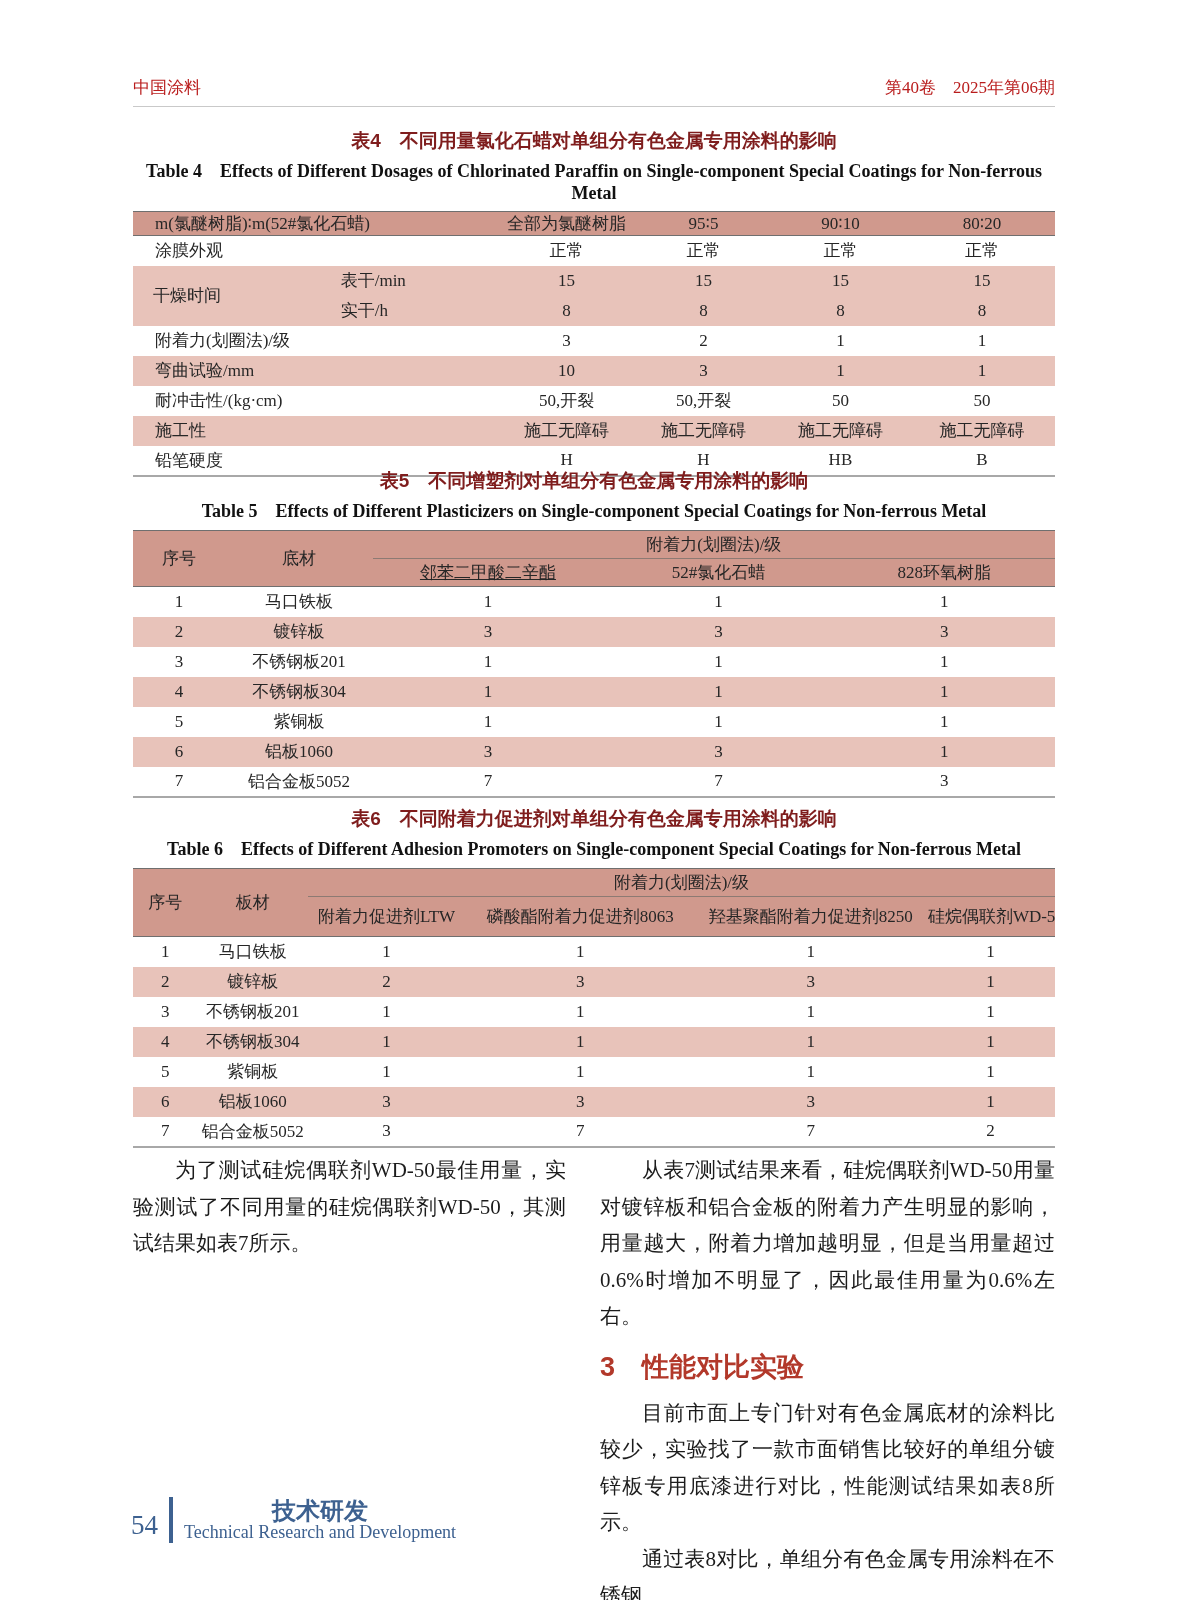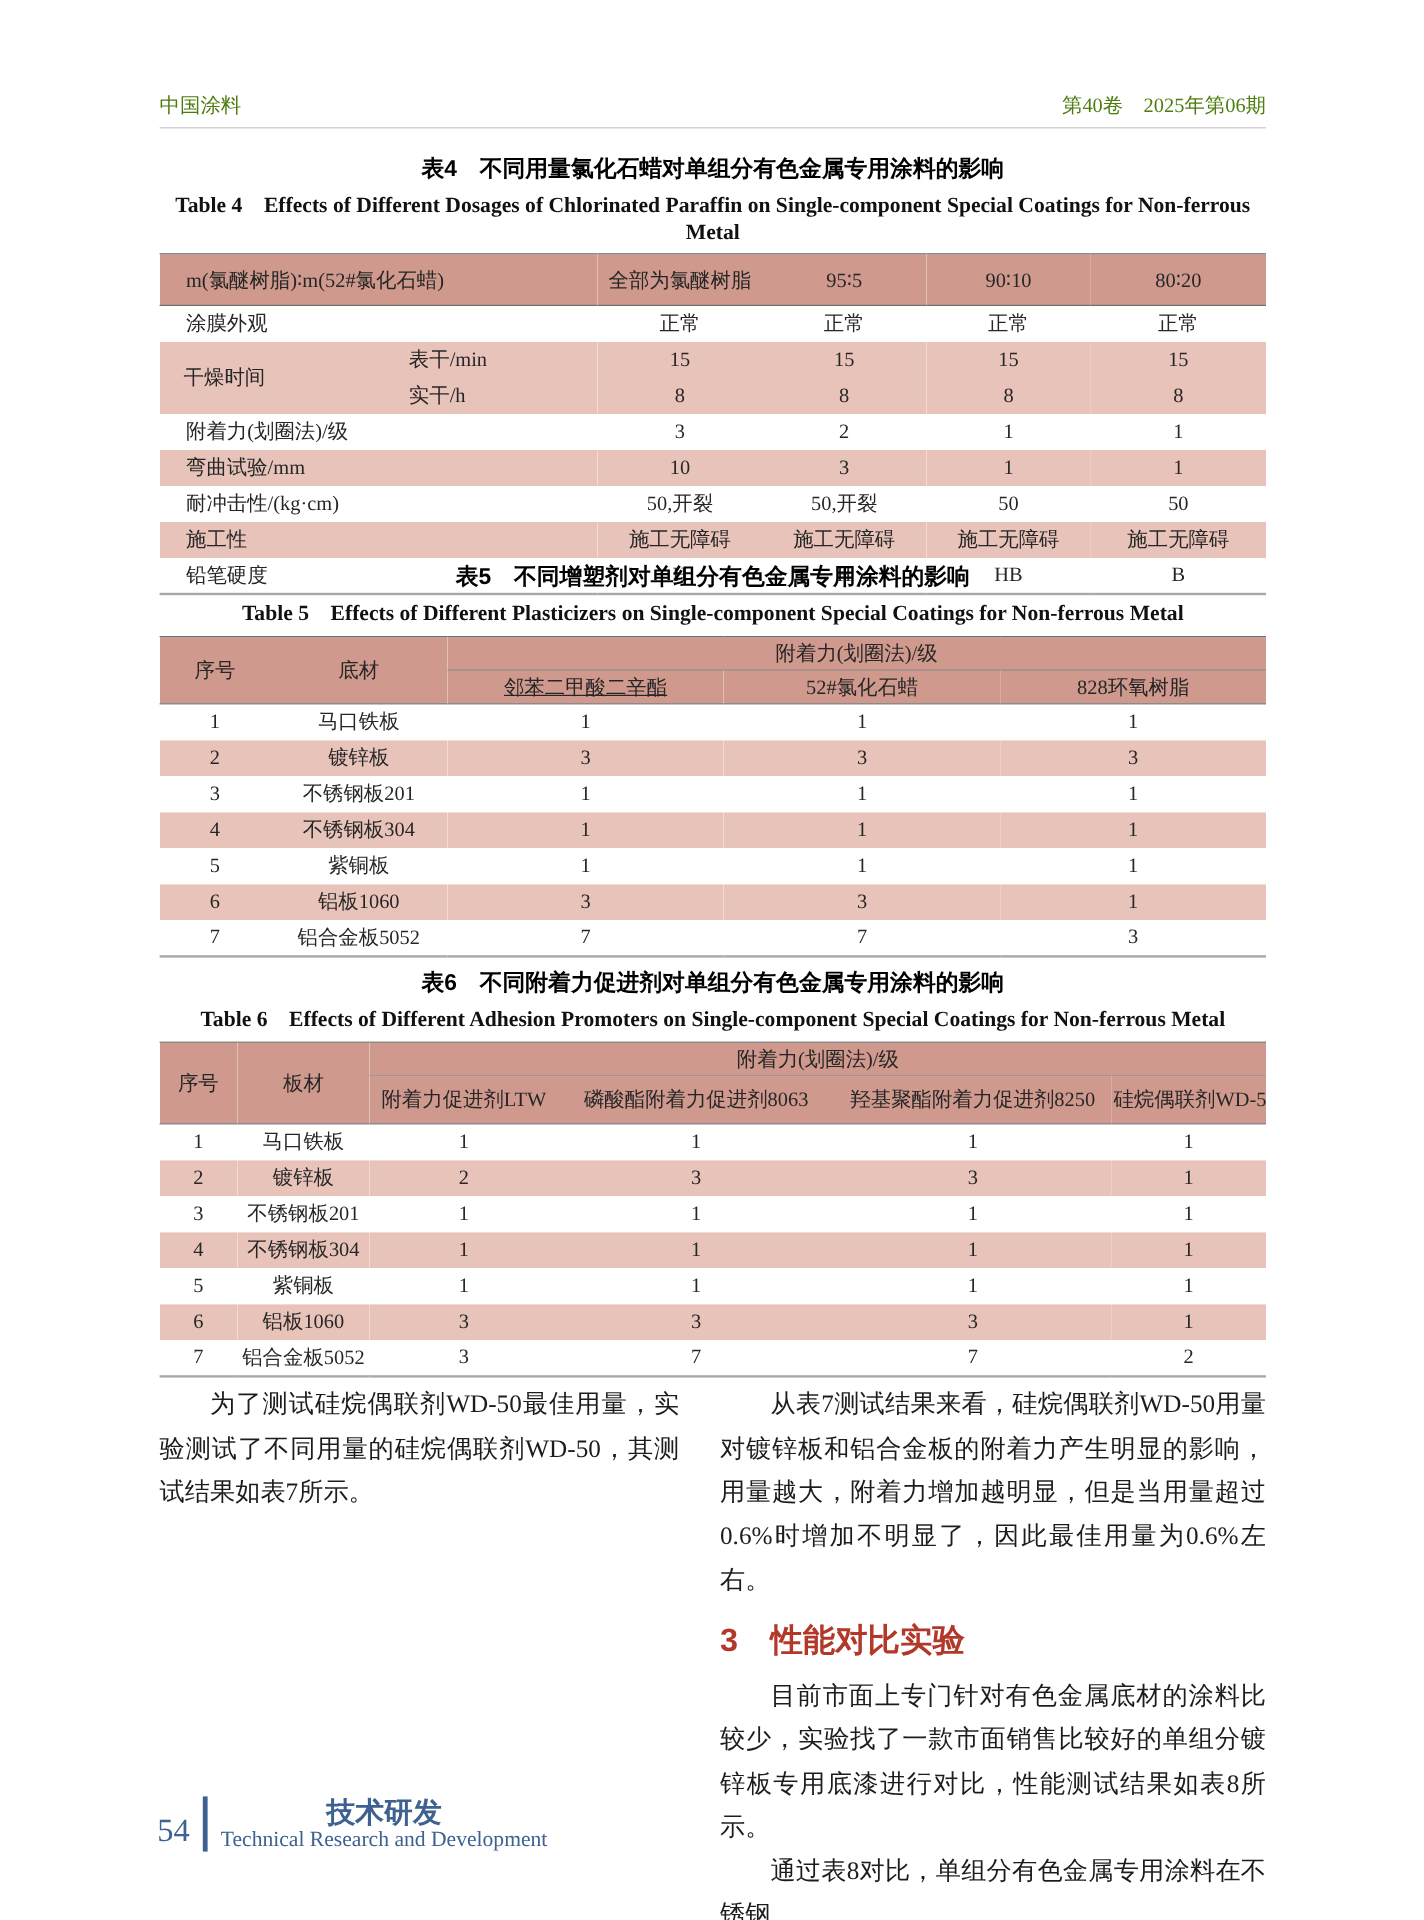--- a/index.html
+++ b/index.html
@@ -6,43 +6,43 @@
   html,body { background:#ffffff; }
   body {
     width:1187px; height:1600px; position:relative;
     font-family:"Liberation Serif","DejaVu Serif",serif;
     color:#262626;
   }
   .abs { position:absolute; }
 
   
   .page-header { top:76px; left:133px; width:922px; display:flex; justify-content:space-between;
-                 font-size:17px; color:#4d7c0f; }
+                 font-size:17px; color:#b91c1c; }
   .header-rule { top:106px; left:133px; width:922px; height:1px; background:#c9c9c9; }
 
   
   .tbl-sec { left:133px; width:922px; }
   .tbl-title-cn { text-align:center; font-family:"Liberation Sans","DejaVu Sans",sans-serif;
-                  font-weight:bold; font-size:19px; color:#000000; margin-bottom:5px; }
+                  font-weight:bold; font-size:19px; color:#7f1d1d; margin-bottom:5px; }
   .tbl-title-en { text-align:center; font-family:"Liberation Serif","DejaVu Serif",serif;
                   font-weight:bold; font-size:18px; color:#111; margin-bottom:7px; }
 
   table { border-collapse:collapse; table-layout:fixed; width:100%;
           font-size:17px; color:#262626; border-bottom:2px solid #a8a8a8; }
   td { height:30px; text-align:center; vertical-align:middle; padding:0 2px;
        overflow:hidden; white-space:nowrap; }
   .pinkD { background:#d0998d; }
   .pinkL { background:#e8c3ba; }
   .lbl   { text-align:left; padding-left:22px; }
   .lbl2  { text-align:left; padding-left:16px; }
   .grp   { text-align:left; padding-left:20px; }
   .bt    { border-top:1px solid #6f6f6f; }
   .bb    { border-bottom:1px solid #6f6f6f; }
   .sub-rule { border-bottom:1px solid #8d7a73; }
-  .t4 .t-head td { height:43px; }
+  .t4 .t-head td { height:24px; }
 
   
   .bodytext { top:1152px; left:133px; width:922px; display:flex; gap:34px;
               font-size:21px; line-height:36.5px; text-align:justify; color:#1c1c1c; }
   .col-l { width:433px; }
   .col-r { width:455px; }
   .para { text-indent:2em; }
   .sec-heading { font-family:"Liberation Sans","DejaVu Sans",sans-serif; font-weight:bold;
                  font-size:27px; color:#b2382a; line-height:34px; margin:15px 0 11px 0;
                  text-align:left; text-indent:0; }

